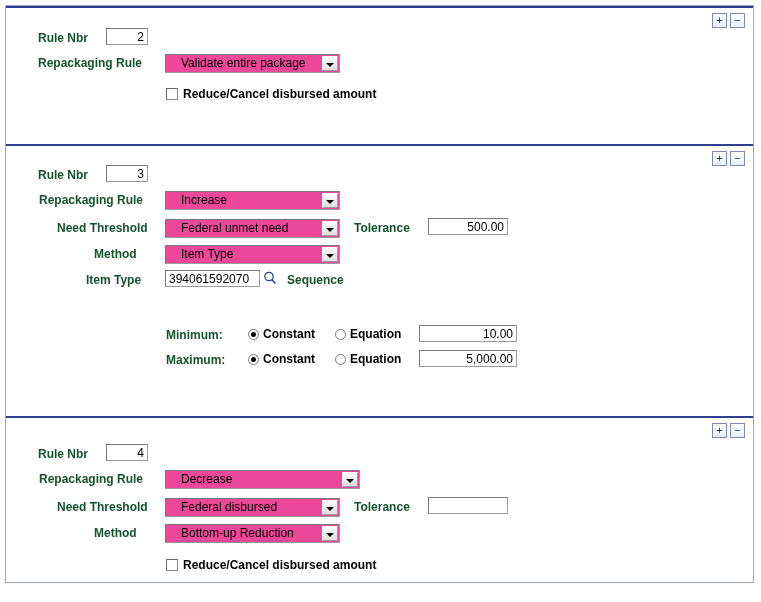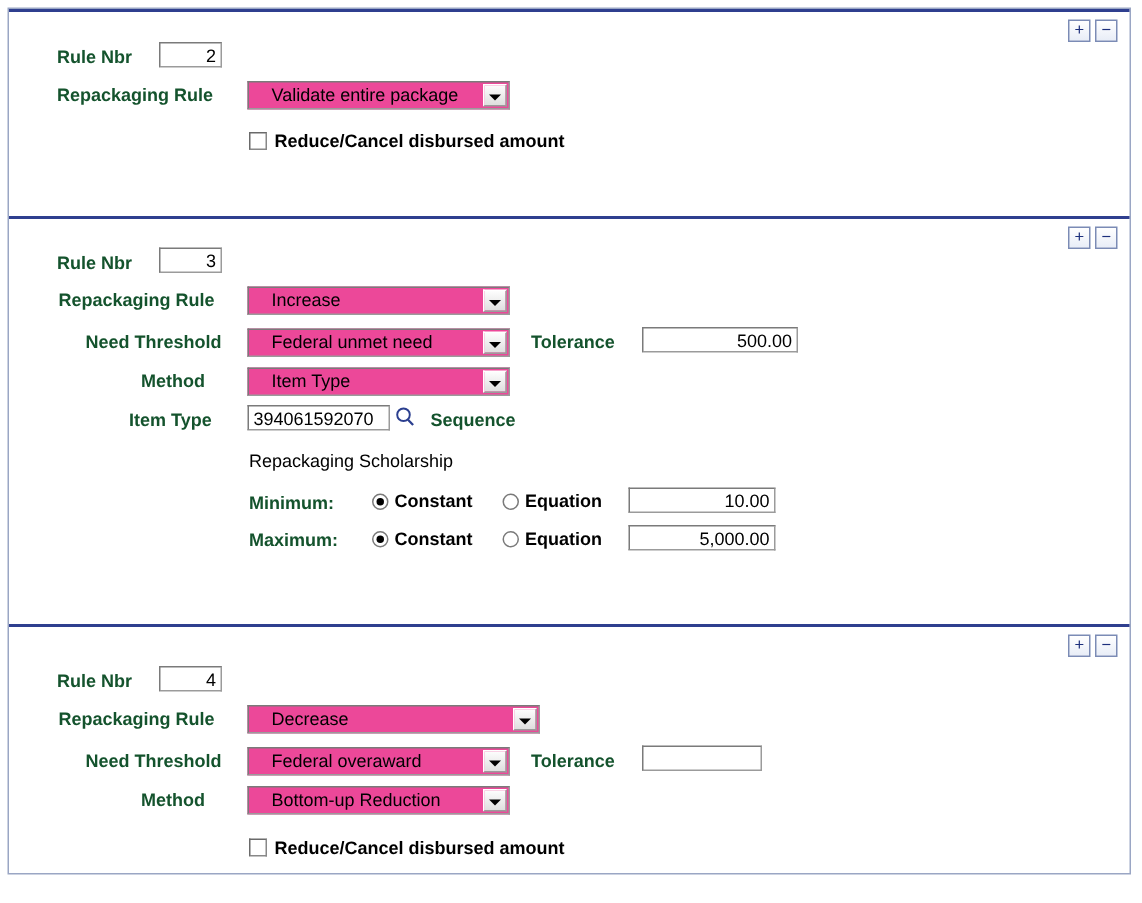--- a/index.html
+++ b/index.html
@@ -227,39 +227,38 @@
         <span>Increase</span>
         <span class="arrow"></span>
       </div>
 
       <div class="lbl" style="left:51px; top:74px;">Need Threshold</div>
       <div class="sel" style="left:159px; top:73px; width:175px;">
         <span>Federal unmet need</span>
         <span class="arrow"></span>
       </div>
       <div class="lbl" style="left:348px; top:74px;">Tolerance</div>
-      <div class="txt num" style="left:422px; top:72px; width:104px;">500.00</div>
+      <div class="txt num" style="left:422px; top:72px; width:80px;">500.00</div>
 
       <div class="lbl" style="left:88px; top:100px;">Method</div>
       <div class="sel" style="left:159px; top:99px; width:175px;">
         <span>Item Type</span>
         <span class="arrow"></span>
       </div>
 
       <div class="lbl" style="left:80px; top:126px;">Item Type</div>
       <div class="txt" style="left:159px; top:124px; width:95px;">394061592070</div>
       <span class="magnifier" style="left:257px; top:124px;">
         <svg width="14" height="16" viewBox="0 0 14 16">
           <circle cx="6" cy="6.5" r="4.2" fill="none" stroke="#2b3f8f" stroke-width="1.3"></circle>
           <line x1="9" y1="9.8" x2="12.4" y2="13.4" stroke="#2b3f8f" stroke-width="1.5"></line>
         </svg>
       </span>
       <div class="lbl" style="left:281px; top:126px;">Sequence</div>
 
-      <div class="plain" style="left:160px; top:154px;">Repackaging Scholarship</div>
 
       <div class="lbl" style="left:160px; top:181px;">Minimum:</div>
       <div class="radio-wrap" style="left:242px; top:181px;">
         <span class="radio checked"></span>
         <span class="radio-lbl">Constant</span>
       </div>
       <div class="radio-wrap" style="left:329px; top:181px;">
         <span class="radio"></span>
         <span class="radio-lbl">Equation</span>
       </div>
@@ -287,21 +286,21 @@
       <div class="txt num" style="left:100px; top:26px; width:42px;">4</div>
 
       <div class="lbl" style="left:33px; top:53px;">Repackaging Rule</div>
       <div class="sel" style="left:159px; top:52px; width:195px;">
         <span>Decrease</span>
         <span class="arrow"></span>
       </div>
 
       <div class="lbl" style="left:51px; top:81px;">Need Threshold</div>
       <div class="sel" style="left:159px; top:80px; width:175px;">
-        <span>Federal overaward</span>
+        <span>Federal disbursed</span>
         <span class="arrow"></span>
       </div>
       <div class="lbl" style="left:348px; top:81px;">Tolerance</div>
       <div class="txt num" style="left:422px; top:79px; width:80px;"></div>
 
       <div class="lbl" style="left:88px; top:107px;">Method</div>
       <div class="sel" style="left:159px; top:106px; width:175px;">
         <span>Bottom-up Reduction</span>
         <span class="arrow"></span>
       </div>

